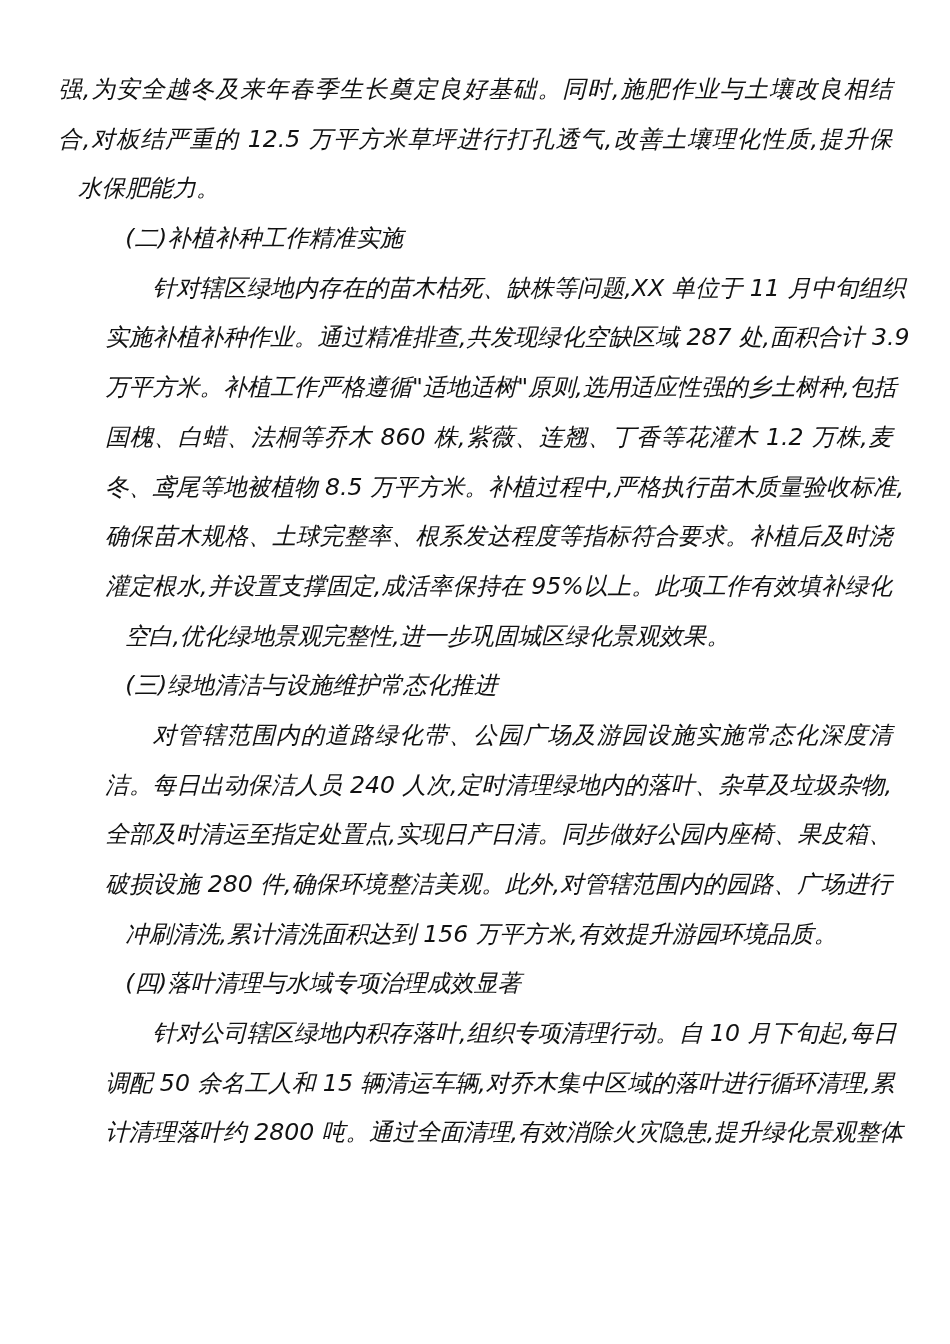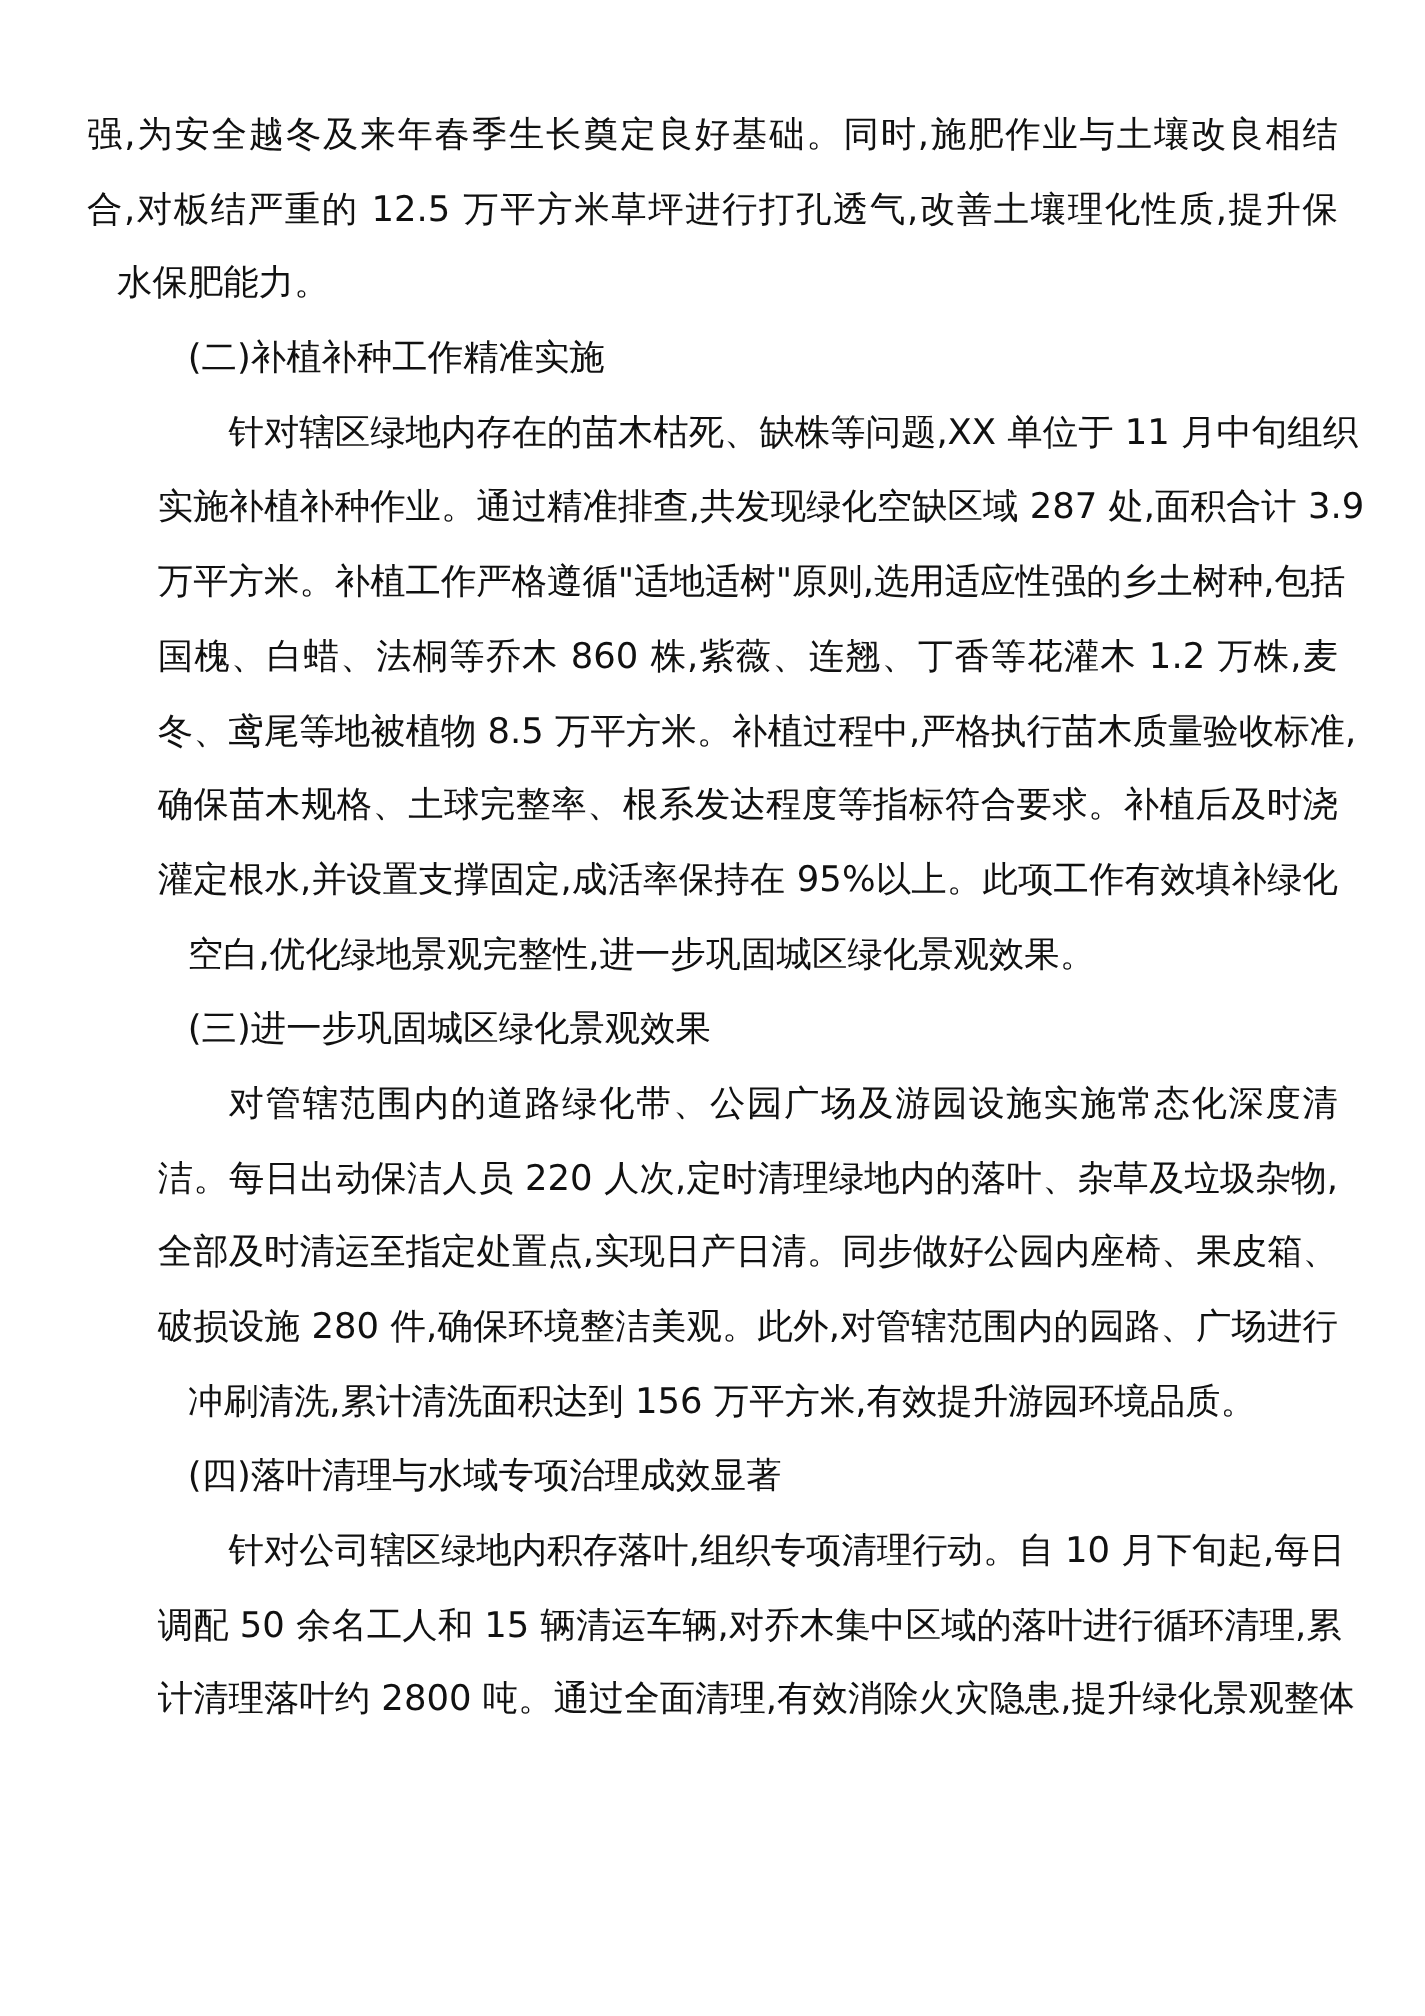--- a/index.html
+++ b/index.html
@@ -33,20 +33,21 @@
     }
     .para.cont {
       text-indent: 0;
     }
     .line {
       display: block;
       white-space: nowrap;
       text-align: justify;
       text-align-last: justify;
       height: 49.7px;
+      font-style: italic;
     }
     .line.last {
       text-align-last: left;
       margin-left: 20px;
     }
     .line.indent {
       padding-left: 2em;
     }
   </style>
 </head>
@@ -66,25 +67,25 @@
     <span class="line indent">针对辖区绿地内存在的苗木枯死、缺株等问题,XX 单位于 11 月中旬组织</span>
     <span class="line">实施补植补种作业。通过精准排查,共发现绿化空缺区域 287 处,面积合计 3.9</span>
     <span class="line">万平方米。补植工作严格遵循"适地适树"原则,选用适应性强的乡土树种,包括</span>
     <span class="line">国槐、白蜡、法桐等乔木 860 株,紫薇、连翘、丁香等花灌木 1.2 万株,麦</span>
     <span class="line">冬、鸢尾等地被植物 8.5 万平方米。补植过程中,严格执行苗木质量验收标准,</span>
     <span class="line">确保苗木规格、土球完整率、根系发达程度等指标符合要求。补植后及时浇</span>
     <span class="line">灌定根水,并设置支撑固定,成活率保持在 95%以上。此项工作有效填补绿化</span>
     <span class="line last">空白,优化绿地景观完整性,进一步巩固城区绿化景观效果。</span>
   </div>
 
-  <div class="line last indent">(三)进一步巩固城区绿化景观效果</div>
+  <div class="line last indent">(三)绿地清洁与设施维护常态化推进</div>
 
   <div class="para">
     <span class="line indent">对管辖范围内的道路绿化带、公园广场及游园设施实施常态化深度清</span>
-    <span class="line">洁。每日出动保洁人员 220 人次,定时清理绿地内的落叶、杂草及垃圾杂物,</span>
+    <span class="line">洁。每日出动保洁人员 240 人次,定时清理绿地内的落叶、杂草及垃圾杂物,</span>
     <span class="line">全部及时清运至指定处置点,实现日产日清。同步做好公园内座椅、果皮箱、</span>
     <span class="line">破损设施 280 件,确保环境整洁美观。此外,对管辖范围内的园路、广场进行</span>
     <span class="line last">冲刷清洗,累计清洗面积达到 156 万平方米,有效提升游园环境品质。</span>
   </div>
 
   <div class="line last indent">(四)落叶清理与水域专项治理成效显著</div>
 
   <div class="para">
     <span class="line indent">针对公司辖区绿地内积存落叶,组织专项清理行动。自 10 月下旬起,每日</span>
     <span class="line">调配 50 余名工人和 15 辆清运车辆,对乔木集中区域的落叶进行循环清理,累</span>

